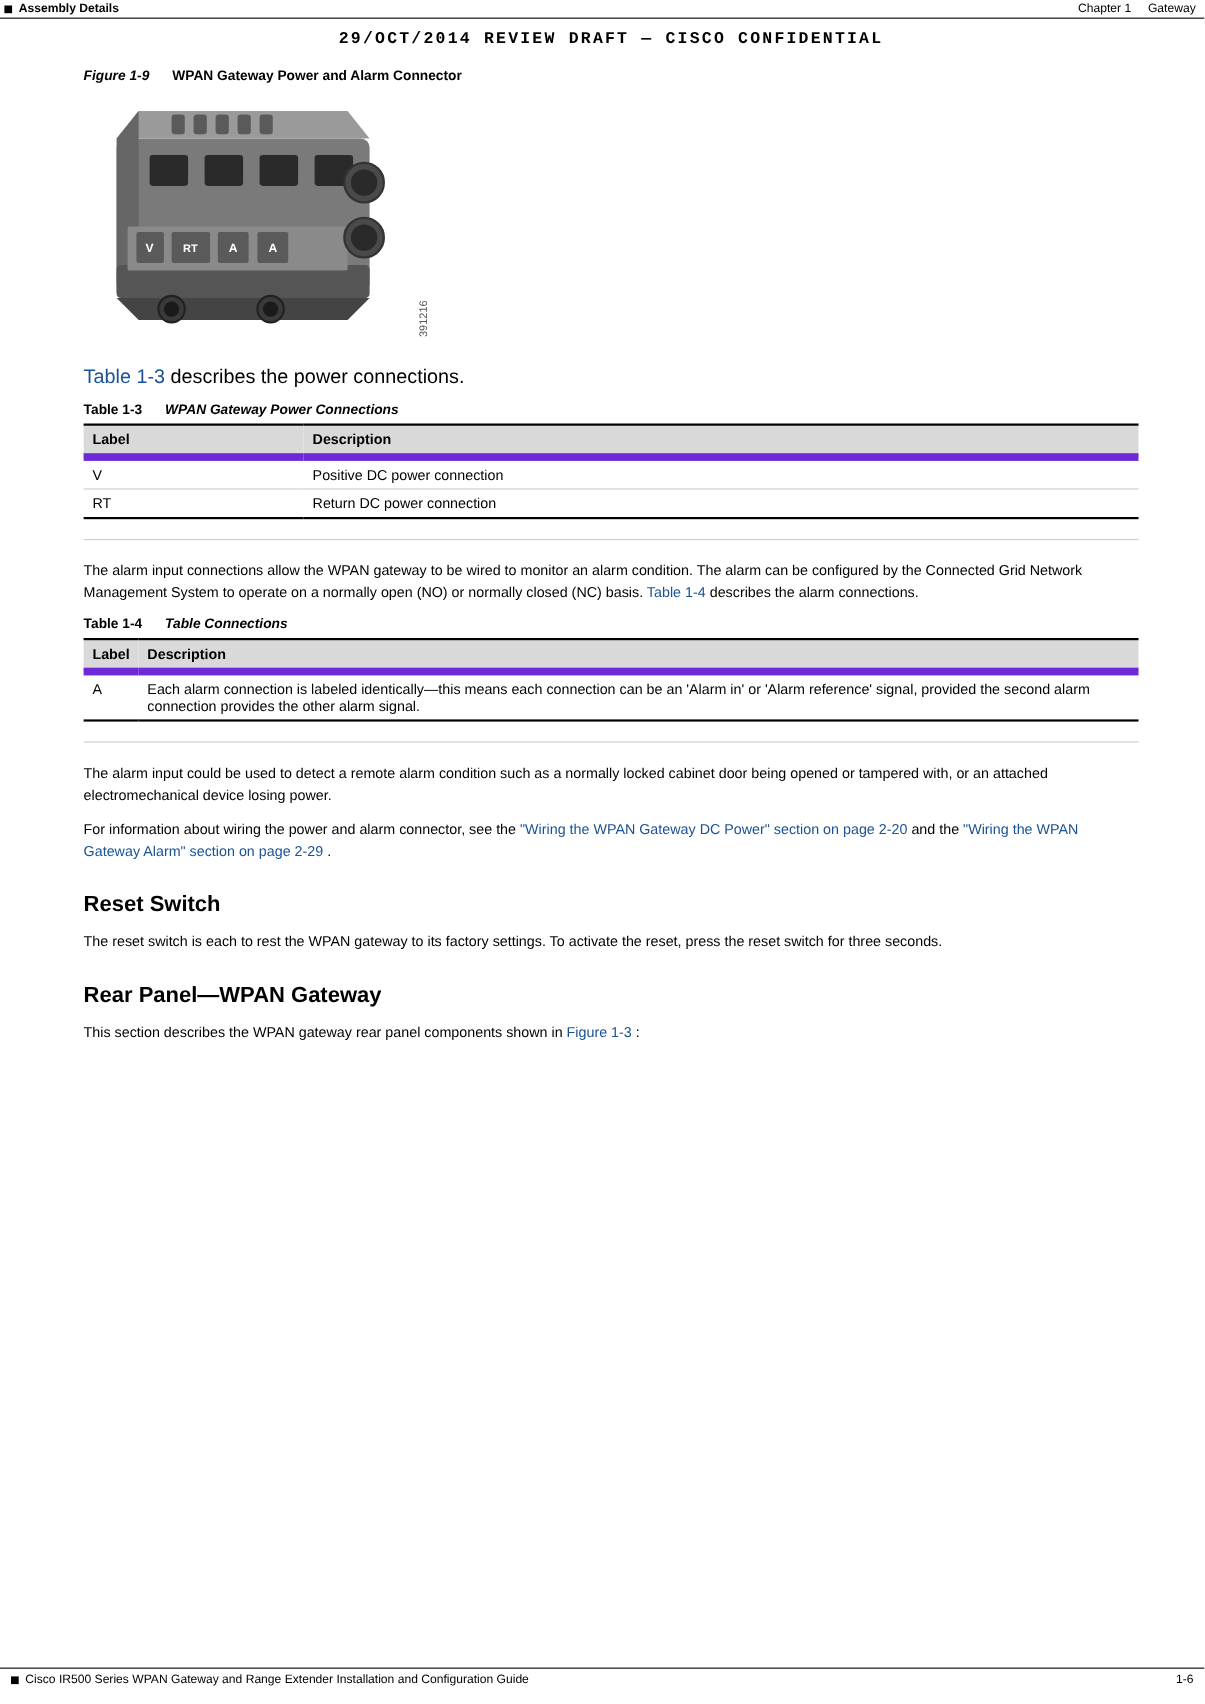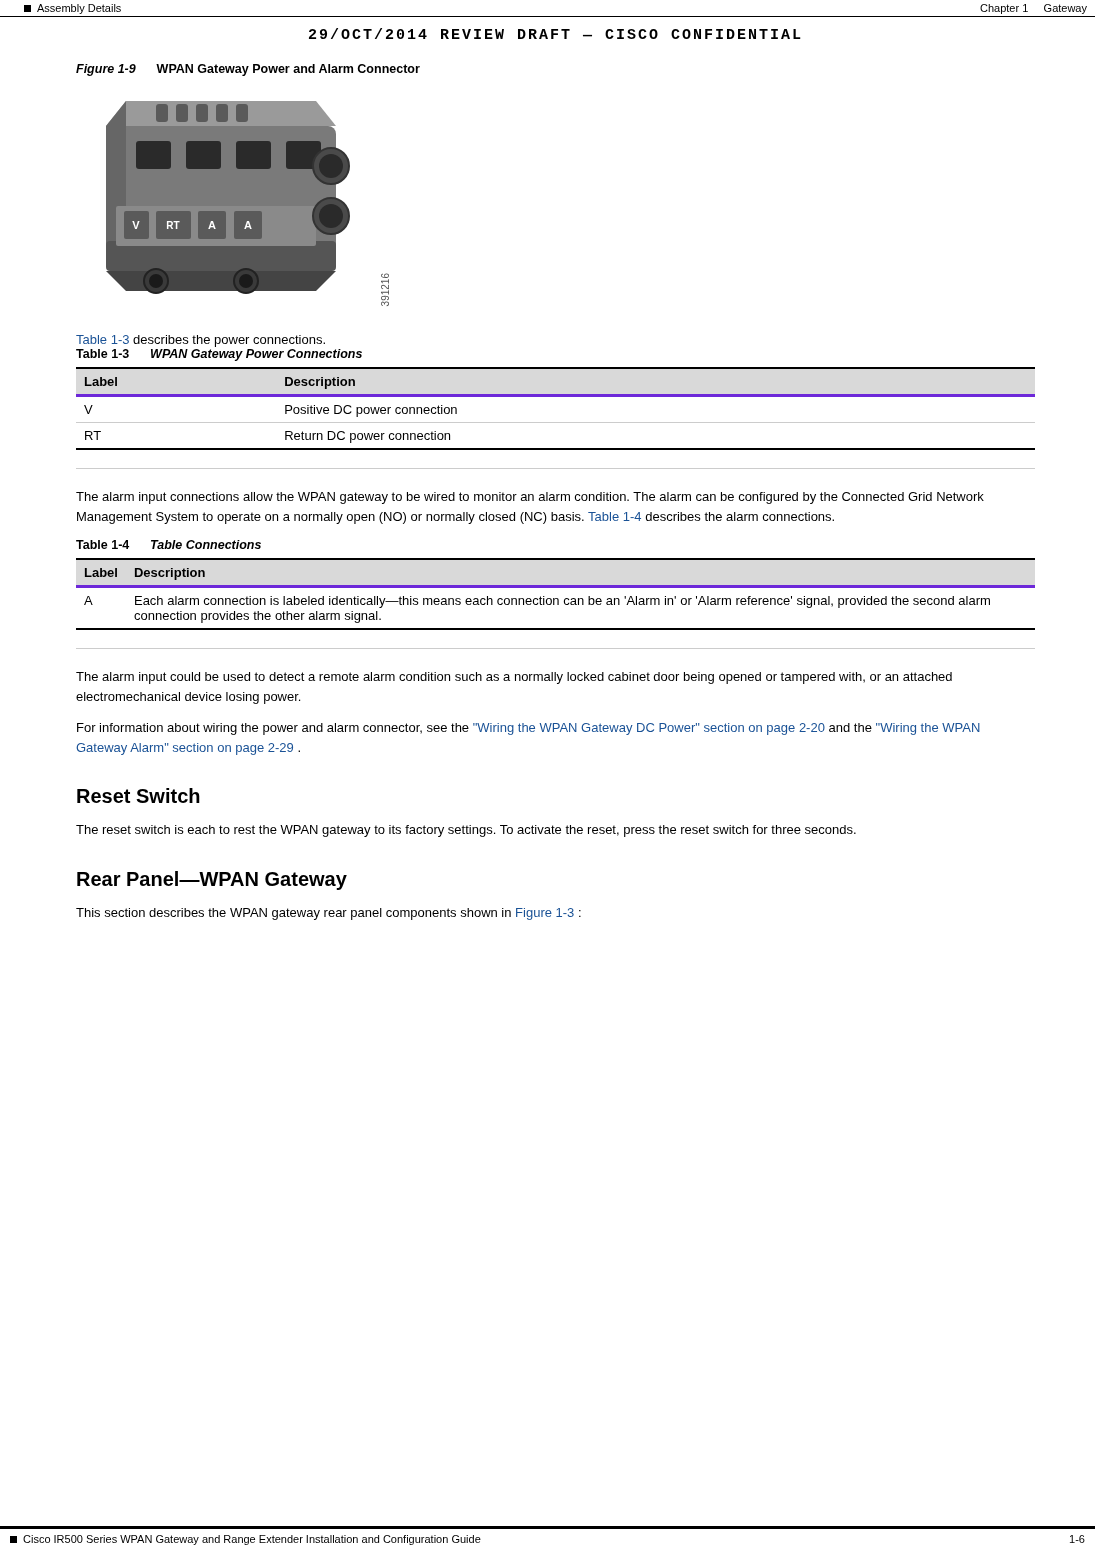--- a/index.html
+++ b/index.html
@@ -17,26 +17,27 @@
     .top-bar {
       display: flex;
       justify-content: flex-end;
       align-items: center;
       border-bottom: 1px solid #000;
       padding: 2px 8px;
       font-size: 11px;
     }
     .top-bar-left {
       position: absolute;
-      left: 24px;
+      left: 4px;
       top: 2px;
       font-size: 11px;
       display: flex;
       align-items: center;
       gap: 6px;
+      font-weight: bold;
     }
     .top-bar-right {
       font-size: 11px;
     }
 
     
     .page-content {
       padding: 0 60px 40px 76px;
       margin-top: 4px;
     }
@@ -81,21 +82,22 @@
       transform: rotate(180deg);
       font-size: 10px;
       color: #555;
       margin-left: 4px;
       align-self: flex-end;
       margin-bottom: 10px;
     }
 
     
     .table-ref-text {
-      font-size: 13px;
+      margin-bottom: 12px;
+      font-size: 18px;
     }
     .link-text {
       color: #1a5296;
       text-decoration: none;
     }
 
     
     .table-caption {
       font-weight: bold;
       font-size: 12.5px;
@@ -109,21 +111,21 @@
 
     table {
       width: 100%;
       border-collapse: collapse;
       margin-bottom: 18px;
       font-size: 13px;
     }
     table th {
       background: #d9d9d9;
       border-top: 2px solid #000;
-      border-bottom: 3px solid #6d28d9;
+      border-bottom: 7px solid #6d28d9;
       padding: 5px 8px;
       text-align: left;
       font-weight: bold;
     }
     table td {
       border-bottom: 1px solid #ccc;
       padding: 5px 8px;
       vertical-align: top;
     }
     table tr:last-child td {
@@ -140,24 +142,24 @@
     
     .section-heading-1 {
       font-size: 20px;
       font-weight: bold;
       margin: 28px 0 12px 0;
     }
 
     
     .bottom-bar {
       position: absolute;
-      bottom: 0;
+      bottom: 12px;
       left: 0;
       right: 0;
-      border-top: 3px solid #000000;
+      border-top: 1px solid #000000;
       display: flex;
       justify-content: space-between;
       align-items: center;
       padding: 4px 10px;
       font-size: 11px;
     }
     .bottom-bar-left {
       display: flex;
       align-items: center;
       gap: 6px;

